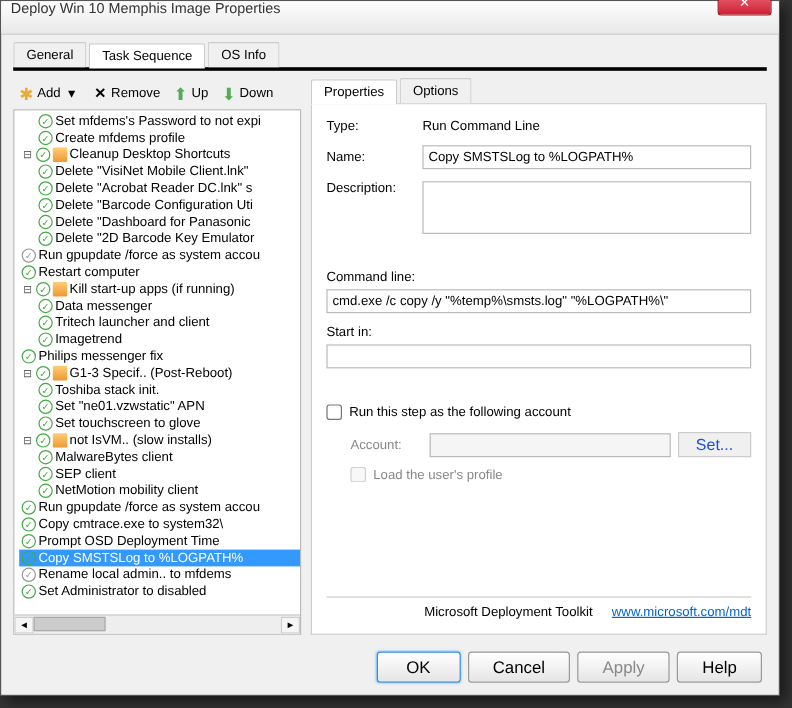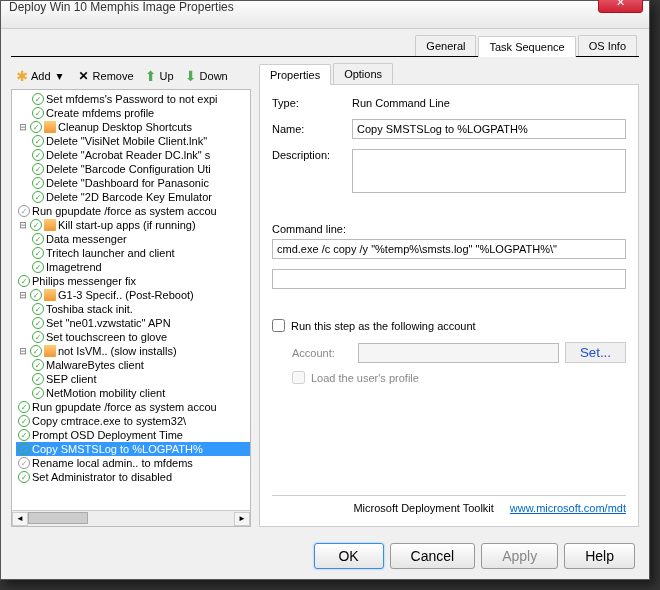--- a/index.html
+++ b/index.html
@@ -2,21 +2,21 @@
 <html><head>
 <meta charset="utf-8">
 <style>
 * { box-sizing: border-box; margin: 0; padding: 0; }
 body { font-family: "Segoe UI", Tahoma, sans-serif; font-size: 11px; background: #333; width: 660px; height: 590px; overflow: hidden; position: relative; }
 .window { width: 650px; height: 580px; background: #f0f0f0; border: 1px solid #555; box-shadow: 5px 5px 10px rgba(0,0,0,0.5); position: absolute; top: 0; left: 0; }
 .titlebar { height: 28px; background: linear-gradient(to bottom, #fdfdfd, #e8e8e8); border-bottom: 1px solid #ccc; display: flex; align-items: center; padding: 0 0 16px 8px; }
 .titlebar-text { flex: 1; color: #333; font-size: 12px; }
 .close-btn { width: 45px; height: 20px; background: linear-gradient(to bottom, #e67, #c23); color: #fff; border: 1px solid #a12; border-radius: 0 0 3px 3px; display: flex; align-items: center; justify-content: center; margin-right: 6px; margin-top: -8px; font-size: 11px; cursor: pointer; }
 .content { padding: 6px 10px 10px 10px; height: calc(100% - 68px); }
-.tabstrip { display: flex; border-bottom: 1px solid #000000; margin-bottom: 6px; justify-content: flex-end; }
+.tabstrip { display: flex; border-bottom: 3px solid #000000; margin-bottom: 6px; }
 .tab { padding: 4px 10px; border: 1px solid #ccc; border-bottom: none; background: #f0f0f0; margin-right: 2px; border-radius: 2px 2px 0 0; cursor: pointer; font-size: 11px; }
 .tab.active { background: #fff; position: relative; top: 1px; }
 .main-area { display: flex; gap: 8px; height: calc(100% - 30px); }
 .left-panel { width: 240px; display: flex; flex-direction: column; }
 .toolbar { display: flex; gap: 2px; align-items: center; padding: 4px 0; font-size: 11px; }
 .tb-item { display: flex; align-items: center; gap: 2px; padding: 2px 4px; cursor: pointer; }
 .icon-sm { width: 14px; height: 14px; display: inline-flex; align-items: center; justify-content: center; font-size: 12px; }
 .tree-wrap { flex: 1; border: 1px solid #bbb; background: #fff; overflow: hidden; position: relative; }
 .tree { overflow: auto; height: calc(100% - 16px); width: 100%; font-size: 11px; white-space: nowrap; padding: 2px 0; }
 .tree ul { list-style: none; padding-left: 14px; }
@@ -159,20 +159,26 @@
                 </ul>
               </li>
               <li>
                   <div class="node">
                     <span class="check-ico gray"></span>
                     <span>Run gpupdate /force as system accou</span>
                   </div>
                 </li>
               <li>
                   <div class="node">
+                    <span class="check-ico"></span>
+                    <span>Restart computer</span>
+                  </div>
+                </li>
+              <li>
+                  <div class="node">
                     <span class="exp">⊟</span>
                     <span class="check-ico"></span>
                     <span class="folder-ico"></span>
                     <span>Kill start-up apps (if running)</span>
                   </div>
                 <ul>
                   <li>
                       <div class="node">
                         <span class="check-ico"></span>
                         <span>Data messenger</span>
@@ -319,20 +325,21 @@
           <div class="form-row" style="align-items:flex-start;">
             <div class="form-label">Description:</div>
             <div class="form-value"><input type="text" class="desc-area" style="height: 44px;" value=""></div>
           </div>
           <div class="spacer"></div>
           <div class="form-row" style="flex-direction:column; align-items:stretch; gap:4px;">
             <div>Command line:</div>
             <input type="text" value="cmd.exe /c copy /y &quot;%temp%\smsts.log&quot; &quot;%LOGPATH%\&quot;" style="">
           </div>
           <div class="form-row" style="flex-direction:column; align-items:stretch; gap:4px;">
+            <div>Start in:</div>
             <input type="text" value="" style="">
           </div>
           <div class="spacer"></div>
           <div class="checkbox-row">
             <input type="checkbox" style="">
             <span>Run this step as the following account</span>
           </div>
           <div class="indent-group">
             <div class="indent-row">
               <span class="lbl">Account:</span>

